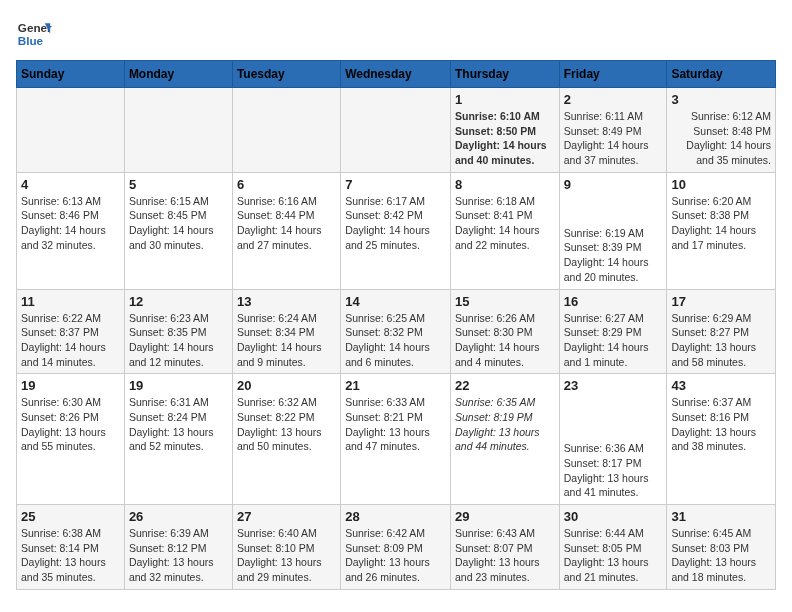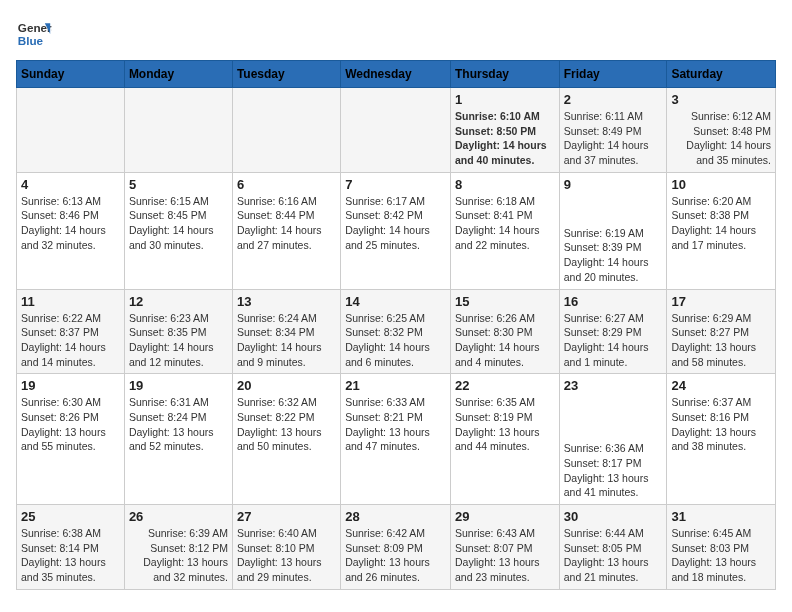--- a/index.html
+++ b/index.html
@@ -238,47 +238,47 @@
 Daylight: 13 hours and 50 minutes.</div>
         </td>
         <td>
           <div class="day-num">21</div>
           <div class="day-info" style="white-space: pre-line;">Sunrise: 6:33 AM
 Sunset: 8:21 PM
 Daylight: 13 hours and 47 minutes.</div>
         </td>
         <td>
           <div class="day-num">22</div>
-          <div class="day-info" style="white-space: pre-line;">Sunrise: 6:35 AM
+          <div class="day-info" style="white-space: pre-line; font-style: italic;">Sunrise: 6:35 AM
 Sunset: 8:19 PM
 Daylight: 13 hours and 44 minutes.</div>
         </td>
         <td>
           <div class="day-num">23</div>
           <div class="day-info" style="white-space: pre-line; margin-top: 48px;">Sunrise: 6:36 AM
 Sunset: 8:17 PM
 Daylight: 13 hours and 41 minutes.</div>
         </td>
         <td>
-          <div class="day-num">24</div>
+          <div class="day-num">43</div>
           <div class="day-info" style="white-space: pre-line;">Sunrise: 6:37 AM
 Sunset: 8:16 PM
 Daylight: 13 hours and 38 minutes.</div>
         </td>
       </tr>
       <tr>
         <td>
           <div class="day-num">25</div>
           <div class="day-info" style="white-space: pre-line;">Sunrise: 6:38 AM
 Sunset: 8:14 PM
 Daylight: 13 hours and 35 minutes.</div>
         </td>
         <td>
           <div class="day-num">26</div>
-          <div class="day-info" style="white-space: pre-line; text-align: right;">Sunrise: 6:39 AM
+          <div class="day-info" style="white-space: pre-line;">Sunrise: 6:39 AM
 Sunset: 8:12 PM
 Daylight: 13 hours and 32 minutes.</div>
         </td>
         <td>
           <div class="day-num">27</div>
           <div class="day-info" style="white-space: pre-line;">Sunrise: 6:40 AM
 Sunset: 8:10 PM
 Daylight: 13 hours and 29 minutes.</div>
         </td>
         <td>

